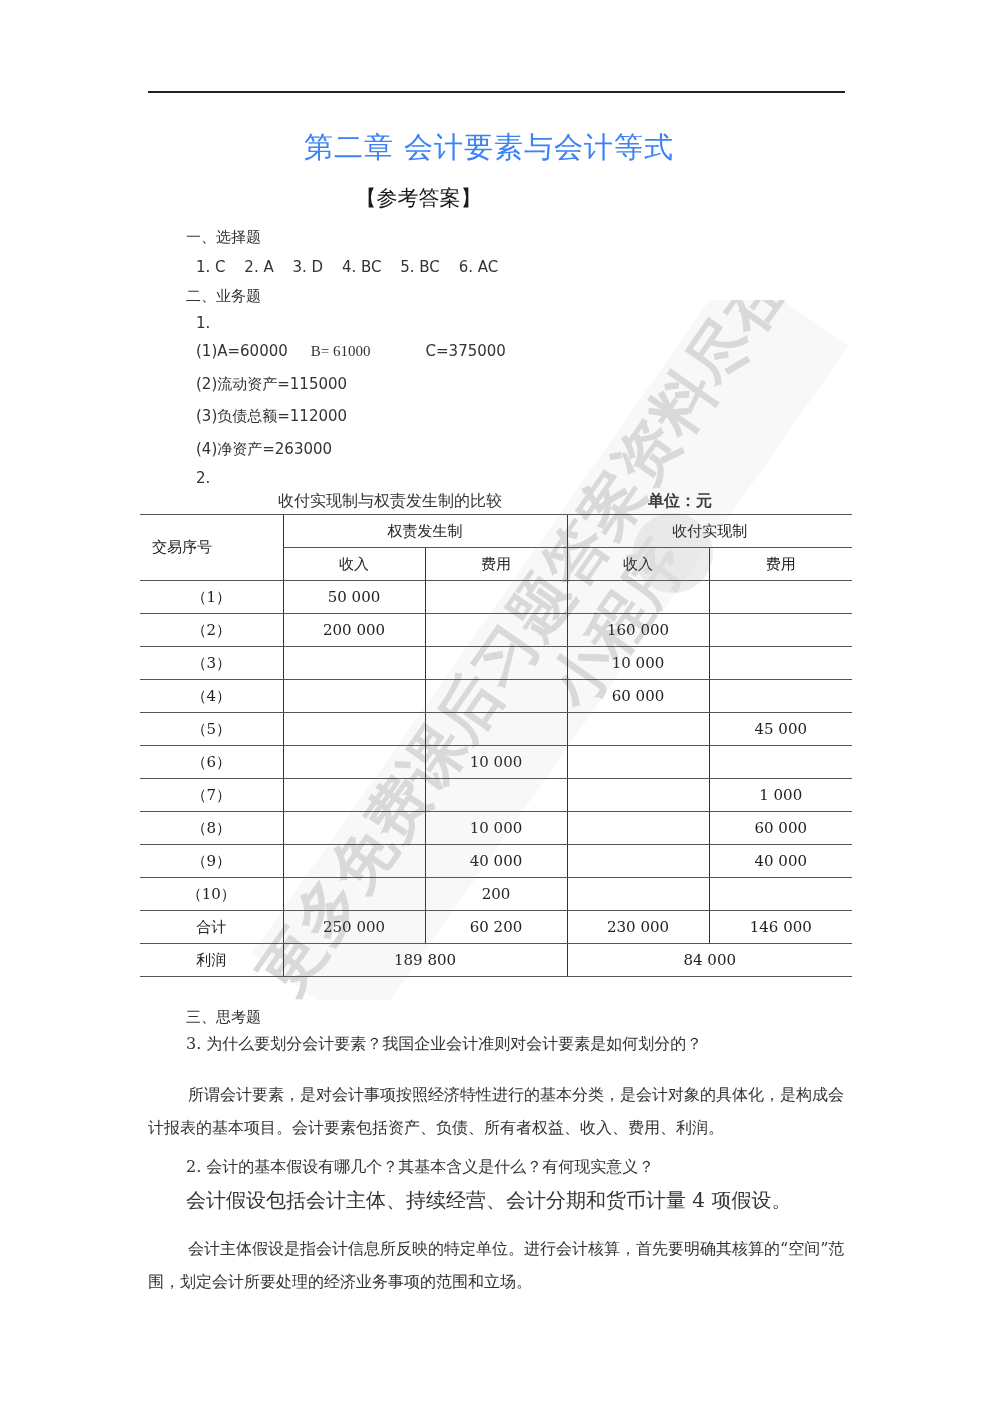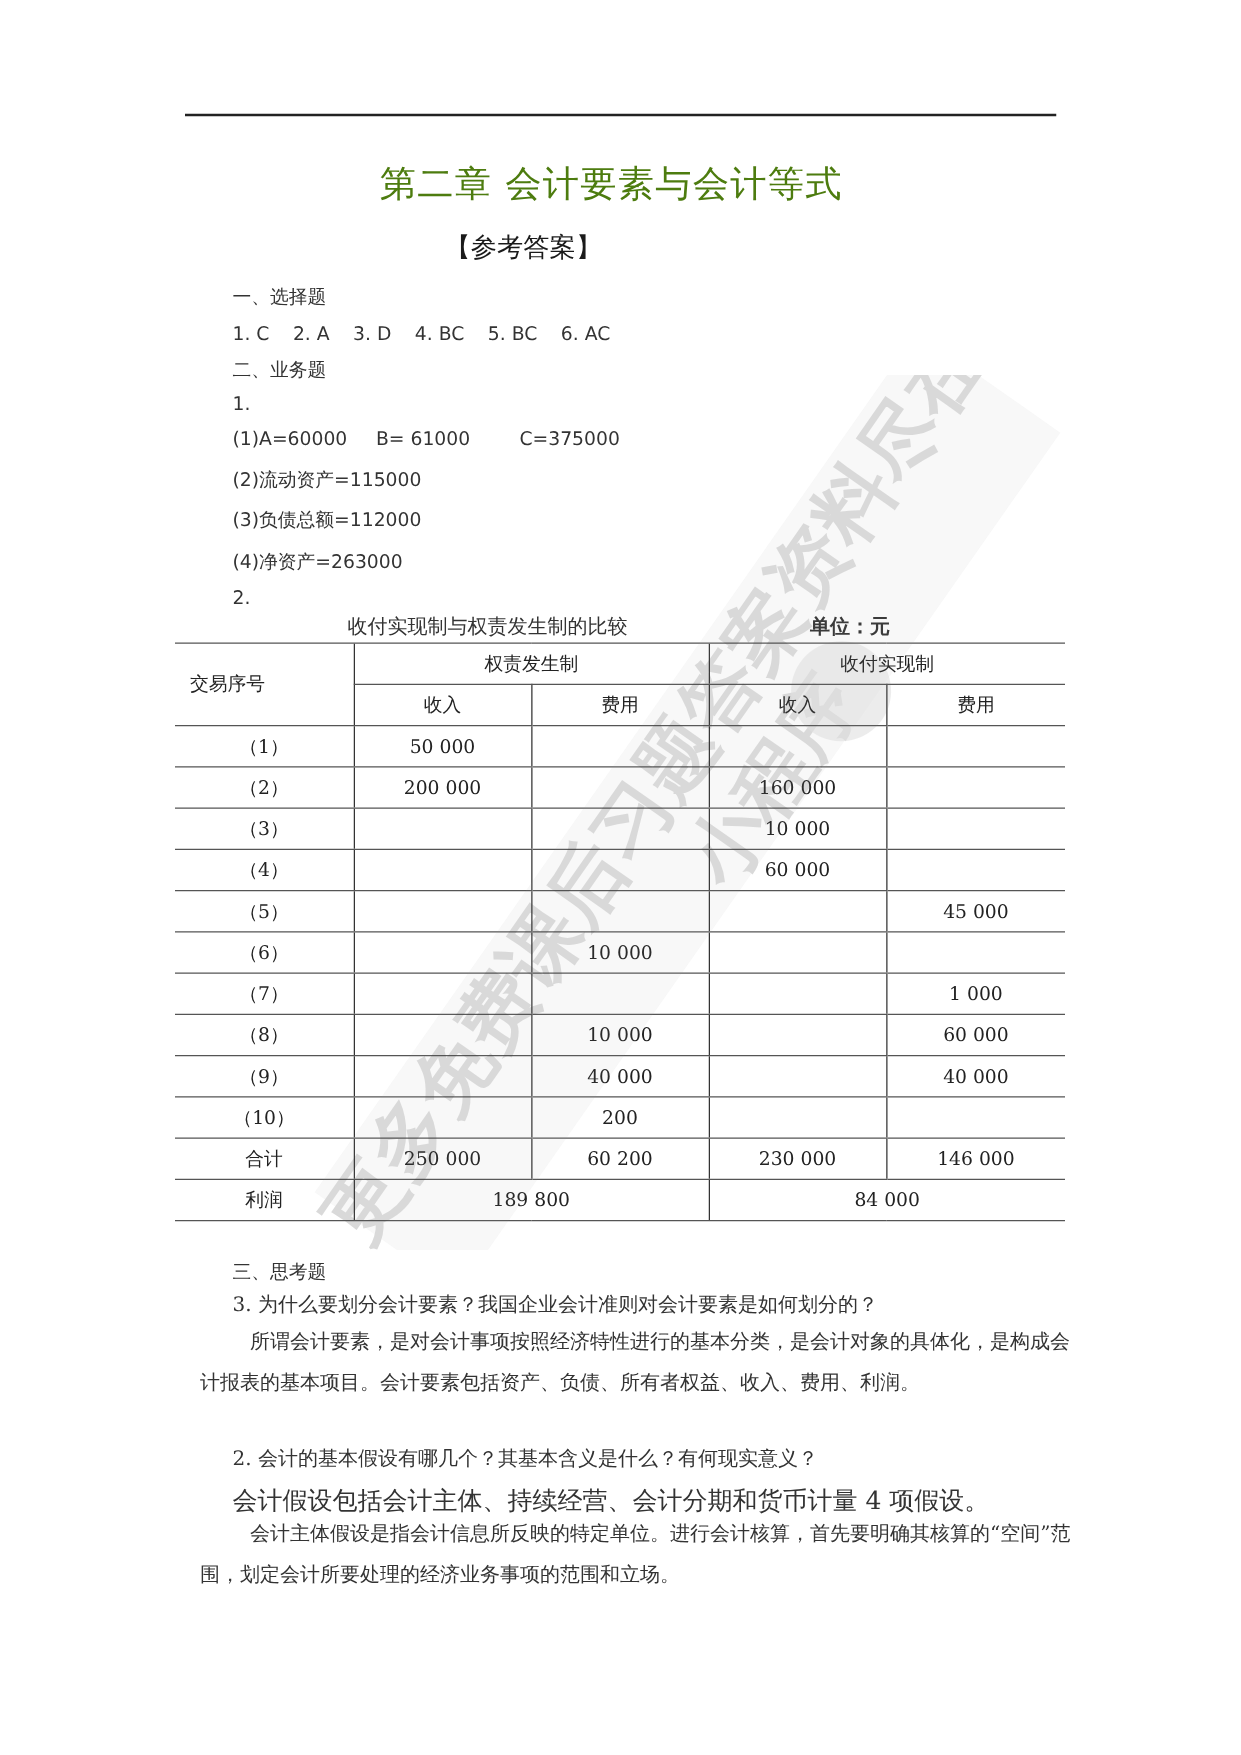--- a/index.html
+++ b/index.html
@@ -1,34 +1,34 @@
 <!DOCTYPE html>
 <html><head>
 <meta charset="utf-8">
 <style>
   html, body { margin: 0; padding: 0; background: #ffffff; }
   body { width: 993px; height: 1404px; position: relative; overflow: hidden;
          font-family: "DejaVu Serif", "Liberation Serif", serif; color: #222; }
   .page { position: absolute; left: 0; top: 0; width: 993px; height: 1404px; }
   .header-rule { position: absolute; left: 148px; top: 91px; width: 697px; height: 2px; background: #222; }
   .title { position: absolute; left: 0; width: 978px; top: 128px; text-align: center;
-           font-size: 29px; letter-spacing: 1px; color: #4d7c0f; }
+           font-size: 29px; letter-spacing: 1px; color: #3b82f6; }
   .subtitle { position: absolute; left: 0; width: 837px; top: 184px; text-align: center;
               font-size: 21px; color: #1a1a1a; }
   .line { position: absolute; font-size: 15px; white-space: nowrap; color: #333; }
-  .sans { font-family: "DejaVu Sans", "Liberation Sans", sans-serif; }
+  .sans { font-family: "DejaVu Sans", "Liberation Sans", sans-serif; margin-left: 10px; }
   .answers span { display: inline-block; margin-right: 14px; }
   .calc span { display: inline-block; }
   .caption { position: absolute; top: 491px; font-size: 16px; color: #333; }
   table.cmp { position: absolute; left: 140px; top: 514px; width: 712px; border-collapse: collapse;
               font-size: 15px; color: #222; }
   table.cmp td { border-top: 1px solid #555; border-bottom: 1px solid #555; height: 32px; padding: 0; }
   table.cmp td.vl { border-left: 1px solid #333; }
   table.cmp .c { text-align: center; }
-  .para { position: absolute; left: 160px; width: 700px; font-size: 16px; line-height: 33px; color: #333; }
+  .para { position: absolute; left: 148px; width: 700px; font-size: 16px; line-height: 33px; color: #333; margin-top: 22px; }
   .indent { text-indent: 40px; }
   .watermark { position: absolute; left: 220px; top: 300px; width: 660px; height: 700px; pointer-events: none; opacity: 0.22; }
 </style>
 </head>
 <body>
 
 <div class="page">
 
   <div class="header-rule"></div>
 
@@ -42,21 +42,21 @@
     <span>3. D</span>
     <span>4. BC</span>
     <span>5. BC</span>
     <span>6. AC</span>
   </div>
 
   <div class="line" style="left:186px; top:287px;">二、业务题</div>
   <div class="line sans" style="left:186px; top:314px;">1.</div>
   <div class="line sans calc" style="left:186px; top:342px;">
     <span style="width:110px;">(1)A=60000</span>
-    <span style="width:110px;">B= 61000</span>
+    <span style="width:110px;font-family:Liberation Serif, serif;">B= 61000</span>
     <span>C=375000</span>
   </div>
   <div class="line sans" style="left:186px; top:375px;">(2)流动资产=115000</div>
   <div class="line sans" style="left:186px; top:407px;">(3)负债总额=112000</div>
   <div class="line sans" style="left:186px; top:440px;">(4)净资产=263000</div>
   <div class="line sans" style="left:186px; top:469px;">2.</div>
 
   <div class="caption" style="left:278px;">收付实现制与权责发生制的比较</div>
   <div class="caption" style="left:648px;font-weight:bold;">单位：元</div>
 

